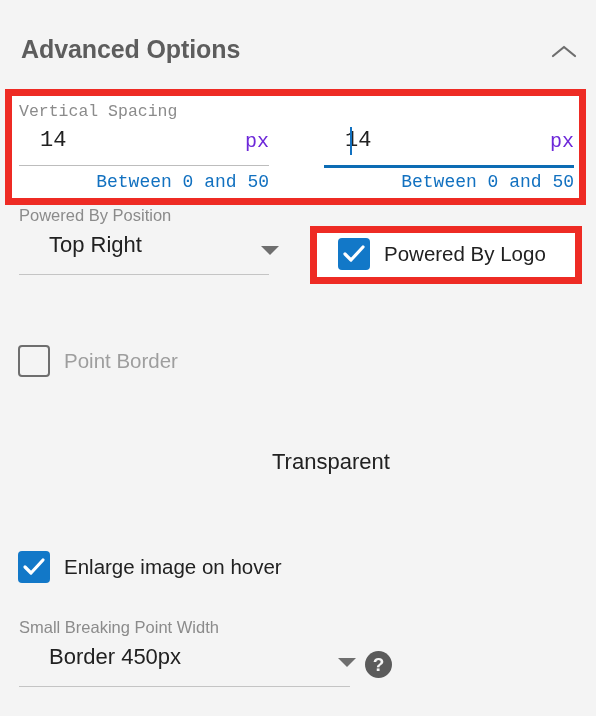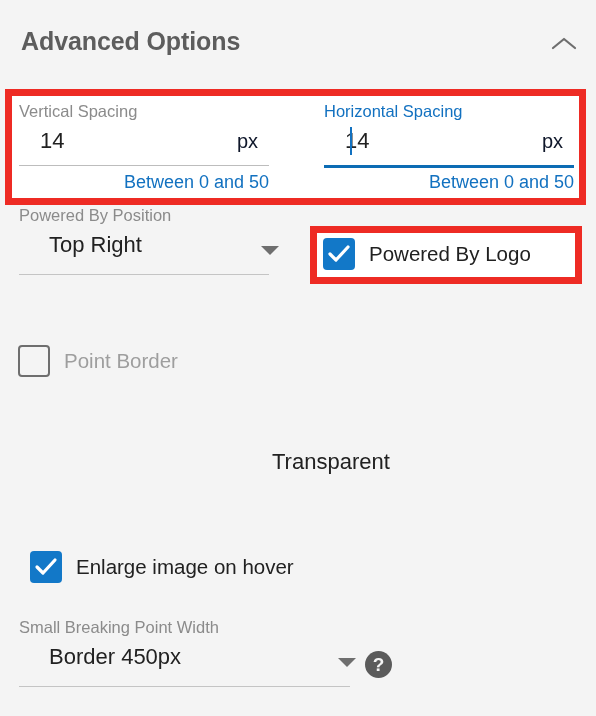--- a/index.html
+++ b/index.html
@@ -17,21 +17,21 @@
     -webkit-font-smoothing: antialiased;
   }
   .panel {
     position: absolute;
     inset: 0;
   }
 
   
   .header {
     position: absolute;
-    left: 0; top: 0;
+    left: 0; top: 8px;
     width: 596px; height: 88px;
   }
   .header-title {
     position: absolute;
     left: 21px; top: 27px;
     font-size: 25px;
     font-weight: bold;
     color: #5d5d5d;
     letter-spacing: -0.1px;
     white-space: nowrap;
@@ -63,20 +63,21 @@
     width: 272px; height: 58px;
     border-width: 7px;
   }
 
   
   .fields-row {
     position: absolute;
     left: 0; top: 89px;
     width: 596px; height: 116px;
     z-index: 2;
+    font-family: Liberation Mono, monospace;
   }
   .field {
     position: absolute;
     top: 0;
     height: 116px;
   }
   #field-vertical { left: 19px; width: 250px; }
   #field-horizontal { left: 324px; width: 250px; }
 
   .field-label {
@@ -97,23 +98,23 @@
     margin-left: 21px;
   }
   .field-caret {
     position: absolute;
     left: 26px; top: 38px;
     width: 2px; height: 28px;
     background: #1271c0;
   }
   .field-suffix {
     position: absolute;
-    right: 11px; top: 41px;
+    right: 0; top: 41px;
     font-size: 20px;
-    color: #0f172a;
+    color: #6d28d9;
   }
   .field-underline {
     position: absolute;
     left: 0; top: 76px;
     width: 100%;
     height: 1px;
     background: #bdbdbd;
   }
   .field-underline.focused {
     height: 3px;
@@ -160,24 +161,24 @@
   .select-underline {
     position: absolute;
     left: 0; top: 68px;
     width: 100%;
     height: 1px;
     background: #c4c4c4;
   }
 
   
   .checkrow { position: absolute; display: flex; align-items: center; }
-  #check-powered { left: 323px; top: 238px; z-index: 2; }
+  #check-powered { left: 338px; top: 238px; z-index: 2; }
   #check-border   { left: 18px;  top: 345px; }
   #check-bg       { left: 18px;  top: 447px; }
-  #check-enlarge  { left: 18px;  top: 551px; margin-left: 12px; }
+  #check-enlarge  { left: 18px;  top: 551px; }
 
   .cbox {
     width: 32px; height: 32px;
     border-radius: 4px;
     box-sizing: border-box;
     flex: none;
     position: relative;
   }
   .cbox.checked { background: #1278c8; }
   .cbox.unchecked { background: transparent; border: 2.5px solid #6e6e6e; }
@@ -238,21 +239,20 @@
 
     <div class="field" id="field-vertical">
       <div class="field-label">Vertical Spacing</div>
       <div class="field-value">14</div>
       <div class="field-suffix">px</div>
       <div class="field-underline"></div>
       <div class="field-hint">Between 0 and 50</div>
     </div>
 
     <div class="field" id="field-horizontal">
-      <div class="field-label focused">Horizontal Spacing</div>
       <div class="field-value">14</div>
       <div class="field-caret"></div>
       <div class="field-suffix">px</div>
       <div class="field-underline focused"></div>
       <div class="field-hint">Between 0 and 50</div>
     </div>
 
   </div>
 
   <div class="select-group" id="select-position">

